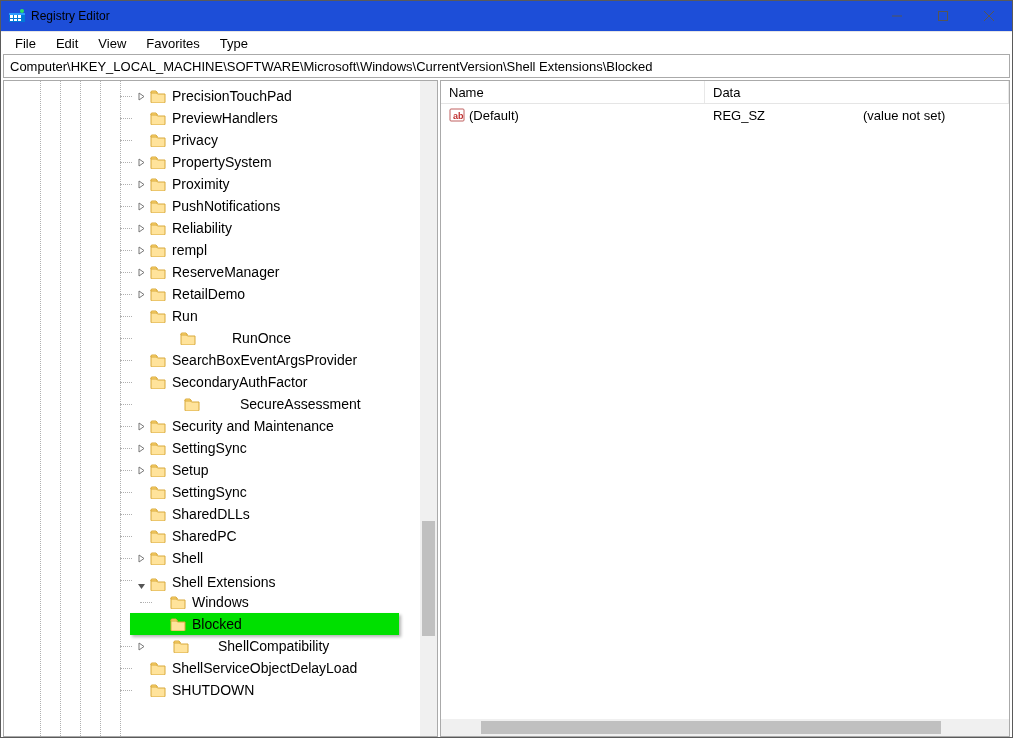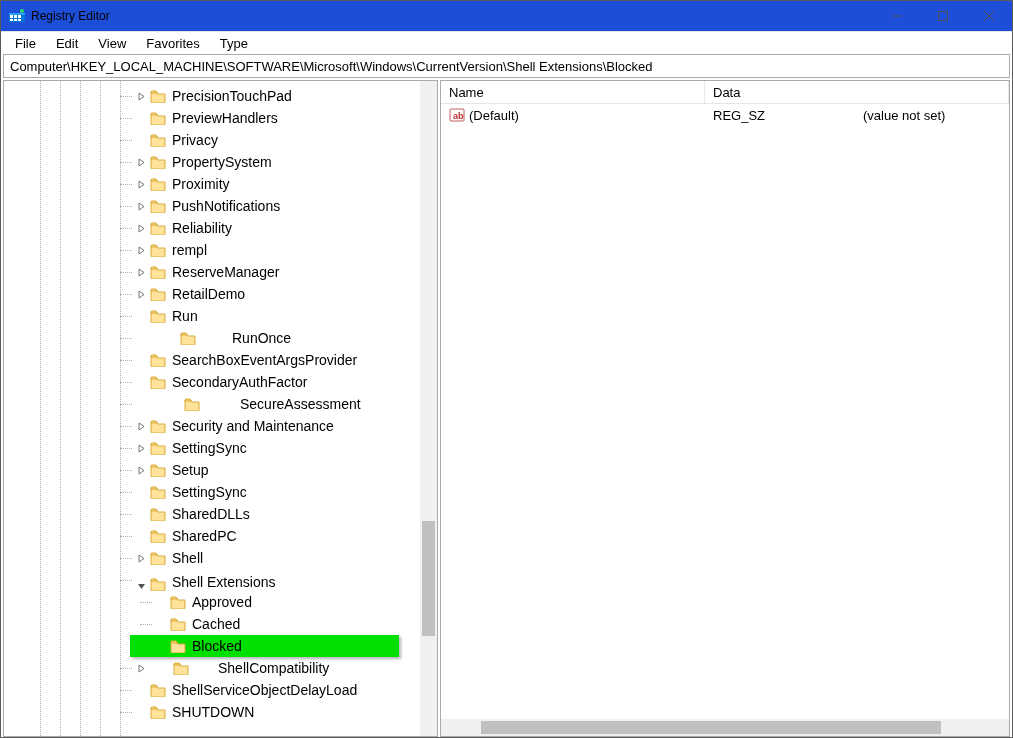--- a/index.html
+++ b/index.html
@@ -547,30 +547,21 @@
             </svg>
             <span class="label">Shell Extensions</span>
           </div>
           <div class="tree-row" style="padding-left: 150px;">
             <div class="hconnector" style="left: 136px; width: 12px;"></div>
             <span class="toggle"></span>
             <svg class="folder" viewBox="0 0 16 14">
               <path d="M1 3 h5 l1.5 2 H15 v8 a1 1 0 0 1 -1 1 H2 a1 1 0 0 1 -1 -1 z" fill="#ffe39b" stroke="#d8a93a"></path>
               <path d="M1 3 a1 1 0 0 1 1 -1 h4 l1.5 2 H1 z" fill="#ffd876" stroke="#d8a93a"></path>
             </svg>
-            <span class="label">Approved</span>
-          </div>
-          <div class="tree-row" style="padding-left: 150px;">
-            <div class="hconnector" style="left: 136px; width: 12px;"></div>
-            <span class="toggle"></span>
-            <svg class="folder" viewBox="0 0 16 14">
-              <path d="M1 3 h5 l1.5 2 H15 v8 a1 1 0 0 1 -1 1 H2 a1 1 0 0 1 -1 -1 z" fill="#ffe39b" stroke="#d8a93a"></path>
-              <path d="M1 3 a1 1 0 0 1 1 -1 h4 l1.5 2 H1 z" fill="#ffd876" stroke="#d8a93a"></path>
-            </svg>
-            <span class="label">Cached</span>
+            <span class="label">Windows</span>
           </div>
           <div class="tree-row highlight" style="padding-left: 24px; margin-left: 126px; width: 245px;">
             <span class="toggle"></span>
             <svg class="folder" viewBox="0 0 16 14">
               <path d="M1 3 h5 l1.5 2 H15 v8 a1 1 0 0 1 -1 1 H2 a1 1 0 0 1 -1 -1 z" fill="#ffe39b" stroke="#d8a93a"></path>
               <path d="M1 3 a1 1 0 0 1 1 -1 h4 l1.5 2 H1 z" fill="#ffd876" stroke="#d8a93a"></path>
             </svg>
             <span class="label">Blocked</span>
           </div>
           <div class="tree-row" style="padding-left: 130px; gap: 23px;">

